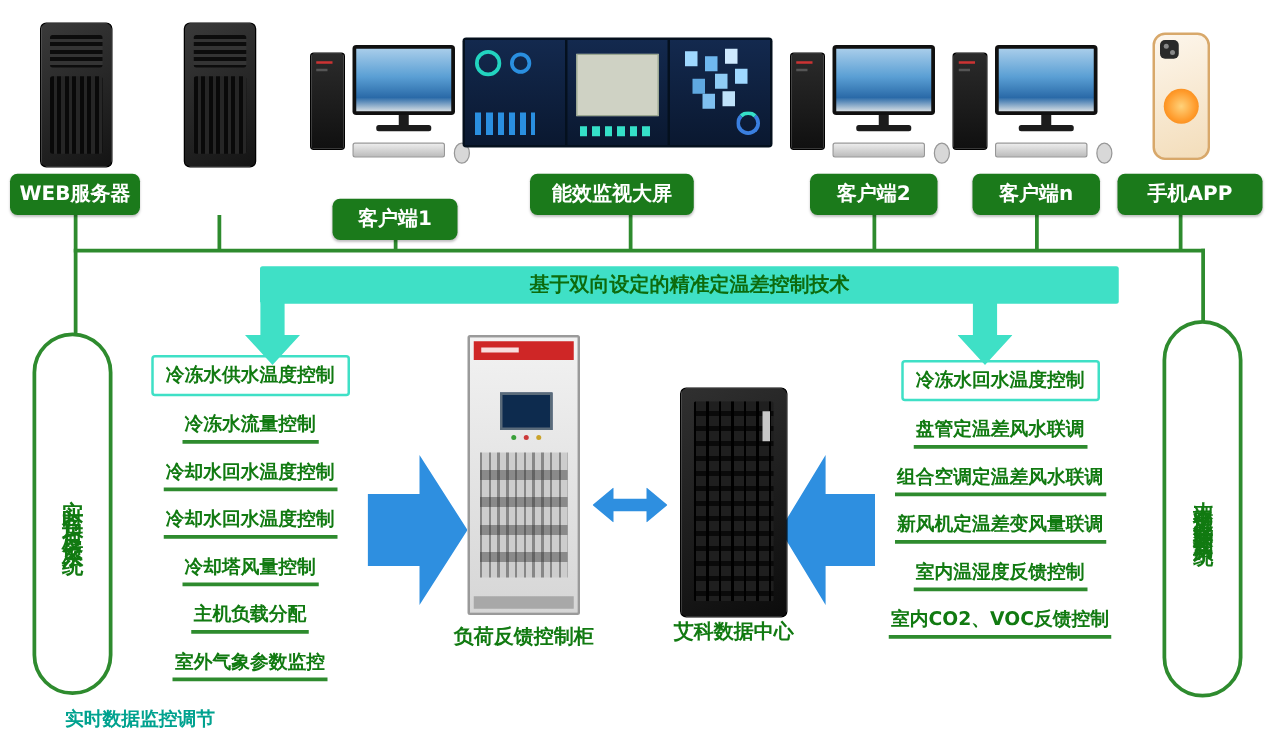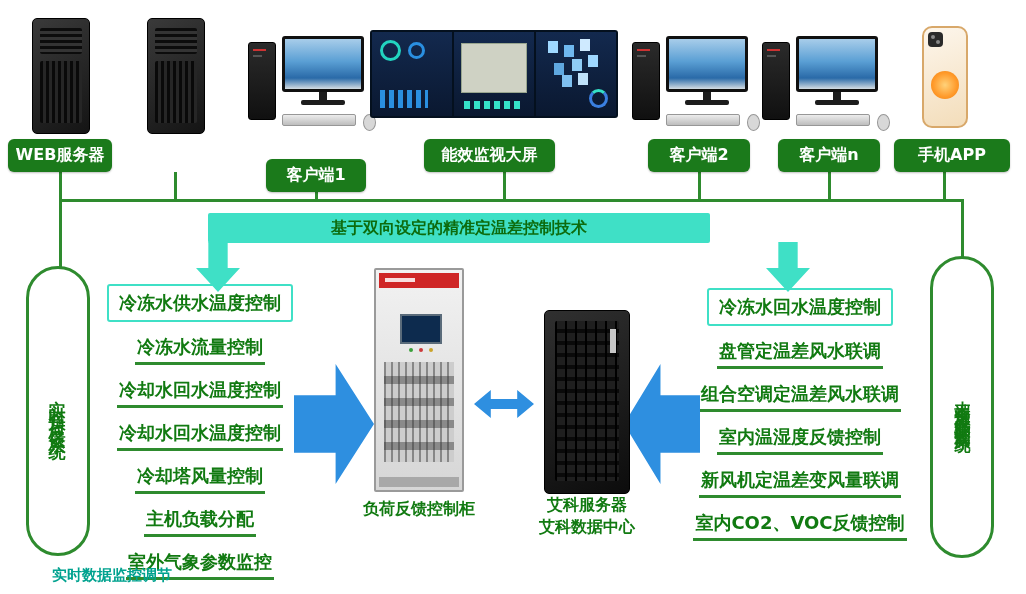--- a/index.html
+++ b/index.html
@@ -75,34 +75,34 @@
   .dev-phone{position:absolute;left:922px;top:26px;width:46px;height:102px;
              background:linear-gradient(160deg,#fdf6ec,#f3ddba);
              border:2px solid #d8a86a;border-radius:10px;box-sizing:border-box;}
   .phone-cam{position:absolute;left:4px;top:4px;width:15px;height:15px;background:#2a2a2a;border-radius:4px;}
   .phone-cam::before{content:"";position:absolute;left:3px;top:3px;width:4px;height:4px;border-radius:50%;
                      background:#888;box-shadow:5px 5px 0 #888;}
   .phone-glow{position:absolute;left:50%;top:44%;width:28px;height:28px;margin-left:-14px;border-radius:50%;
               background:radial-gradient(circle,#ffd27a 0%,#ff9a2a 60%,#ef7f10 100%);}
 
   
-  .banner{position:absolute;left:208px;top:213px;width:502px;height:30px;background:var(--teal);
+  .banner{position:absolute;left:208px;top:213px;width:687px;height:30px;background:var(--teal);
           display:flex;align-items:center;justify-content:center;color:var(--banner-text);
           font-weight:bold;font-size:16px;border-radius:2px;text-align:center;}
   .teal-arrow{position:absolute;width:44px;height:50px;background:var(--teal);
               clip-path:polygon(28% 0,72% 0,72% 52%,100% 52%,50% 100%,0 52%,28% 52%);}
 
   
   .capsule{position:absolute;background:#fff;border:3px solid var(--line-green);border-radius:34px;
            display:flex;align-items:center;justify-content:center;box-sizing:border-box;}
   .vtext{writing-mode:vertical-rl;text-orientation:upright;color:var(--text-green);font-weight:bold;}
 
   
   .list{position:absolute;display:flex;flex-direction:column;align-items:center;gap:13px;}
-  .item{font-size:18px;font-weight:bold;color:var(--text-green);white-space:nowrap;
+  .item{font-size:15px;font-weight:bold;color:var(--text-green);white-space:nowrap;
         padding:0 2px 3px;border-bottom:3px solid var(--line-green);text-align:center;}
   .item.boxed{border:2px solid var(--teal);border-radius:3px;padding:5px 10px;}
 
   
   .block-arrow{position:absolute;background:var(--blue-arrow);}
   .arrow-right{clip-path:polygon(0 26%,52% 26%,52% 0,100% 50%,52% 100%,52% 74%,0 74%);}
   .arrow-left{clip-path:polygon(100% 26%,48% 26%,48% 0,0 50%,48% 100%,48% 74%,100% 74%);}
   .arrow-double{clip-path:polygon(0 50%,28% 0,28% 32%,72% 32%,72% 0,100% 50%,72% 100%,72% 68%,28% 68%,28% 100%);}
 
   
@@ -228,22 +228,22 @@
     <div class="item">冷却水回水温度控制</div>
     <div class="item">冷却塔风量控制</div>
     <div class="item">主机负载分配</div>
     <div class="item">室外气象参数监控</div>
   </div>
 
   <div class="list" style="left:692px;top:288px;width:216px;">
     <div class="item boxed">冷冻水回水温度控制</div>
     <div class="item">盘管定温差风水联调</div>
     <div class="item">组合空调定温差风水联调</div>
+    <div class="item">新风机定温差变风量联调</div>
     <div class="item">室内温湿度反馈控制</div>
-    <div class="item">新风机定温差变风量联调</div>
     <div class="item">室内CO2、VOC反馈控制</div>
   </div>
 
   <div class="block-arrow arrow-right" style="left:294px;top:364px;width:80px;height:120px;"></div>
   <div class="block-arrow arrow-left" style="left:624px;top:364px;width:76px;height:120px;"></div>
   <div class="block-arrow arrow-double" style="left:474px;top:390px;width:60px;height:28px;"></div>
 
   <div class="cabinet">
     <div class="cab-red"></div>
     <div class="cab-screen"></div>
@@ -252,19 +252,18 @@
     <div class="cab-base"></div>
   </div>
 
   <div class="dc-server">
     <div class="dcs-panel"></div>
     <div class="dcs-badge"></div>
   </div>
 
   <div class="center-label" style="left:344px;top:498px;width:150px;">负荷反馈控制柜</div>
   <div class="center-label" style="left:512px;top:494px;width:150px;">
-    <div>艾科服务器</div>
     <div>艾科数据中心</div>
   </div>
 
   <div class="footer-note">实时数据监控调节</div>
 
 </div>
 
 </body></html>

